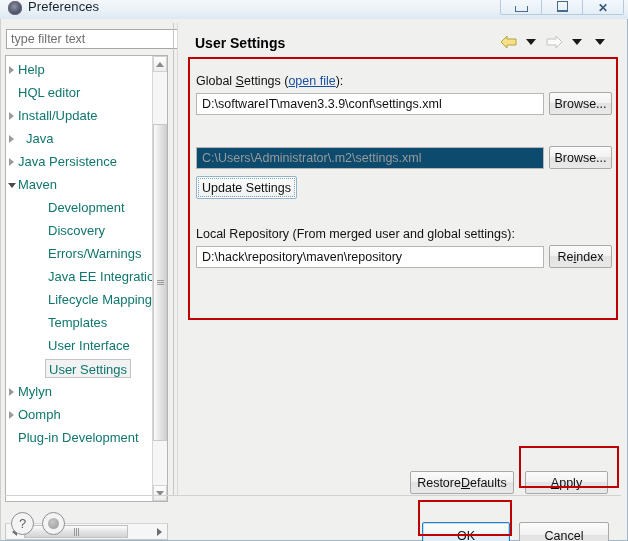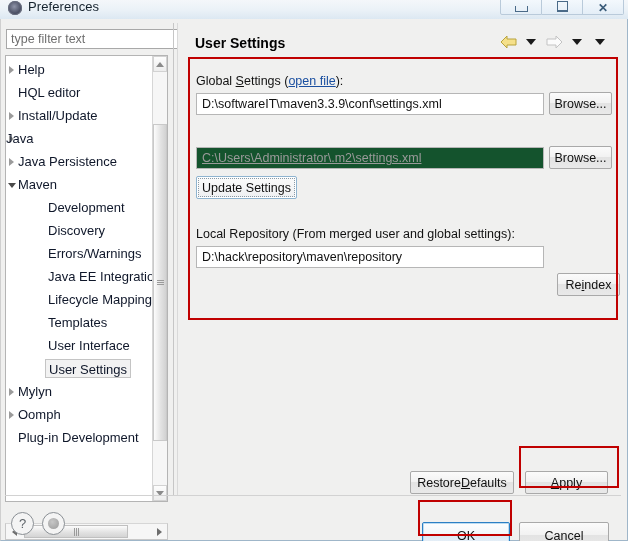--- a/index.html
+++ b/index.html
@@ -62,21 +62,21 @@
     padding:2px 0 0 4px;
   }
   .tree-panel{
     position:absolute;left:4px;top:36px;width:163px;height:447px;
     background:#fff;border:1px solid #b4b4b4;box-sizing:border-box;
     overflow:hidden;
   }
   .tree-list{position:absolute;left:0;top:2px;width:148px;}
   .tnode{
     position:relative;height:23px;line-height:23px;
-    white-space:nowrap;font-size:13px;color:#0f172a;
+    white-space:nowrap;font-size:13px;color:#0f766e;
   }
   .tnode .arw{
     position:absolute;width:11px;height:23px;
     display:flex;align-items:center;justify-content:center;
   }
   .tnode .arw i{display:block;}
   .arw-collapsed i{
     width:0;height:0;border-left:5px solid transparent;
     border-top:4px solid transparent;border-bottom:4px solid transparent;
     border-left-color:#9b9b9b;
@@ -158,21 +158,21 @@
   
   .flabel{position:absolute;font-size:12.5px;color:#111;white-space:nowrap;}
   .flabel u{text-decoration:underline;}
   .link{color:#1a4fa0;text-decoration:underline;}
   .tfield{
     position:absolute;height:22px;background:#fff;
     border:1px solid #b6b6b6;box-sizing:border-box;
     font-size:12.5px;color:#111;padding:3px 0 0 5px;
     white-space:nowrap;overflow:hidden;
   }
-  .tfield.muted{color:#9a9a9a;background:#14532d;text-decoration:underline;}
+  .tfield.muted{color:#9a9a9a;background:#0c4a6e;}
   .btn{
     position:absolute;height:23px;box-sizing:border-box;
     background:linear-gradient(to bottom,#fbfbfb 0%,#f2f2f2 46%,#e3e3e3 50%,#e9e9e9 100%);
     border:1px solid #a9a9a9;border-radius:2px;
     font-size:12.5px;color:#111;
     display:flex;align-items:center;justify-content:center;
     font-family:"Liberation Sans", sans-serif;
   }
   .btn u{text-decoration:underline;}
   .btn.focus{
@@ -247,21 +247,21 @@
           <div class="tnode">
             <span class="arw arw-collapsed" style="left: 0px;">
               <i></i>
             </span>
             <span class="tlabel" style="left: 12px;">Install/Update</span>
           </div>
           <div class="tnode">
             <span class="arw arw-collapsed" style="left: 0px;">
               <i></i>
             </span>
-            <span class="tlabel" style="left: 0;">Java</span>
+            <span class="tlabel" style="left: 20px;">Java</span>
           </div>
           <div class="tnode">
             <span class="arw arw-collapsed" style="left: 0px;">
               <i></i>
             </span>
             <span class="tlabel" style="left: 12px;">Java Persistence</span>
           </div>
           <div class="tnode">
             <span class="arw arw-expanded" style="left: 0px;">
               <i></i>
@@ -372,21 +372,21 @@
         <span>User </span><u>S</u><span>ettings:</span>
       </div>
       <div class="tfield muted" style="left:18px;top:124px;width:348px;">C:\Users\Administrator\.m2\settings.xml</div>
       <div class="btn" style="left:371px;top:123px;width:63px;">Browse...</div>
       <div class="btn focus" style="left:18px;top:153px;width:101px;position:absolute;">
         <span>Update Settings</span>
       </div>
 
       <div class="flabel" style="left:18px;top:204px;">Local Repository (From merged user and global settings):</div>
       <div class="tfield" style="left:18px;top:223px;width:348px;">D:\hack\repository\maven\repository</div>
-      <div class="btn" style="left:379px;top:222px;width:63px;margin-top:28px;">
+      <div class="btn" style="left:371px;top:222px;width:63px;">
         <span>Re</span>
           <u>i</u>
           <span>ndex</span>
       </div>
 
       <div class="btn" style="left:232px;top:448px;width:104px;">
         <span>Restore </span>
           <u>D</u>
           <span>efaults</span>
       </div>

